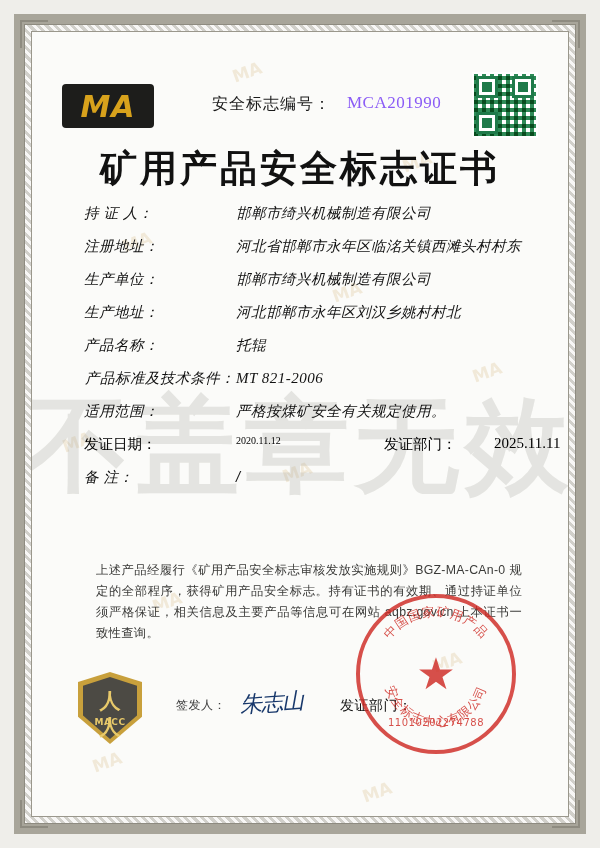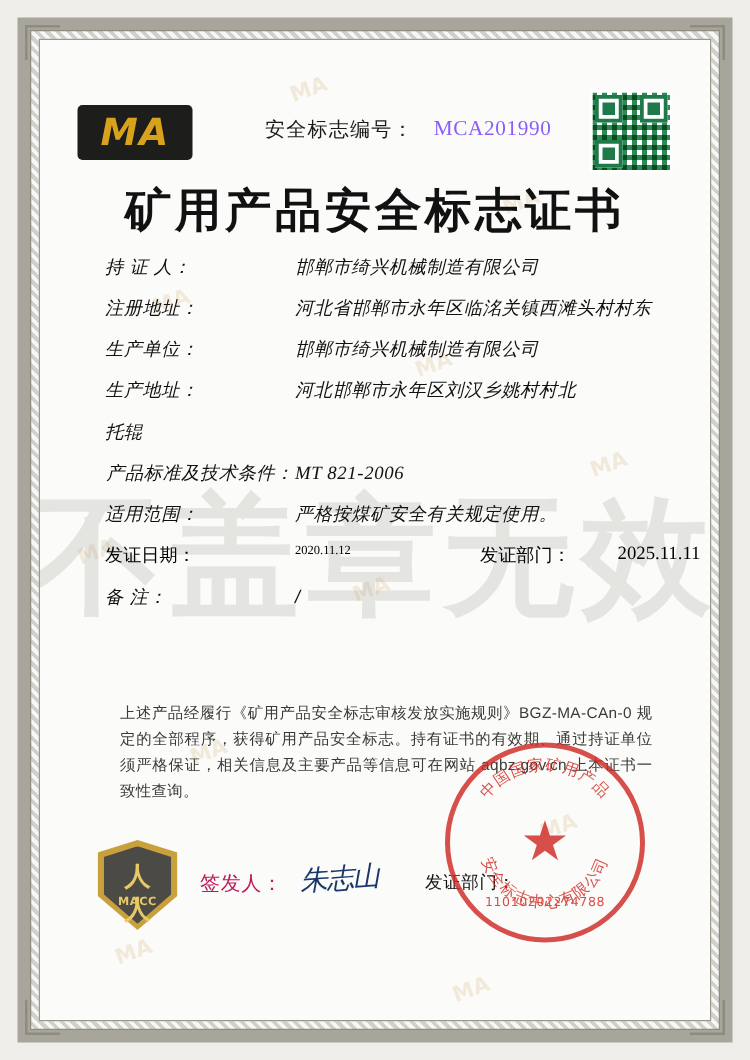--- a/index.html
+++ b/index.html
@@ -278,23 +278,23 @@
 
   .sign-row {
     position: absolute;
     left: 128px;
     bottom: 96px;
     right: 40px;
     height: 26px;
   }
   .sign-label {
     position: absolute;
-    left: 0; top: 3px;
-    font-size: 16px;
-    color: #be185d;
+    left: 16px; top: 3px;
+    font-size: 12px;
+    color: #404040;
     letter-spacing: 0.5px;
   }
   .signature {
     position: absolute;
     left: 80px; top: -6px;
     font-size: 22px;
     color: #18386b;
     font-family: "Liberation Serif", serif;
     font-style: italic;
     transform: rotate(-4deg);
@@ -416,20 +416,21 @@
         <div class="field-label">生产单位：</div>
         <div class="field-value">邯郸市绮兴机械制造有限公司</div>
       </div>
 
       <div class="field-row">
         <div class="field-label">生产地址：</div>
         <div class="field-value">河北邯郸市永年区刘汉乡姚村村北</div>
       </div>
 
       <div class="field-row">
+        <div class="field-label">产品名称：</div>
         <div class="field-value">托辊</div>
       </div>
 
 
       <div class="field-row">
         <div class="field-label wide">产品标准及技术条件：</div>
         <div class="field-value mono">MT 821-2006</div>
       </div>
 
       <div class="field-row">

